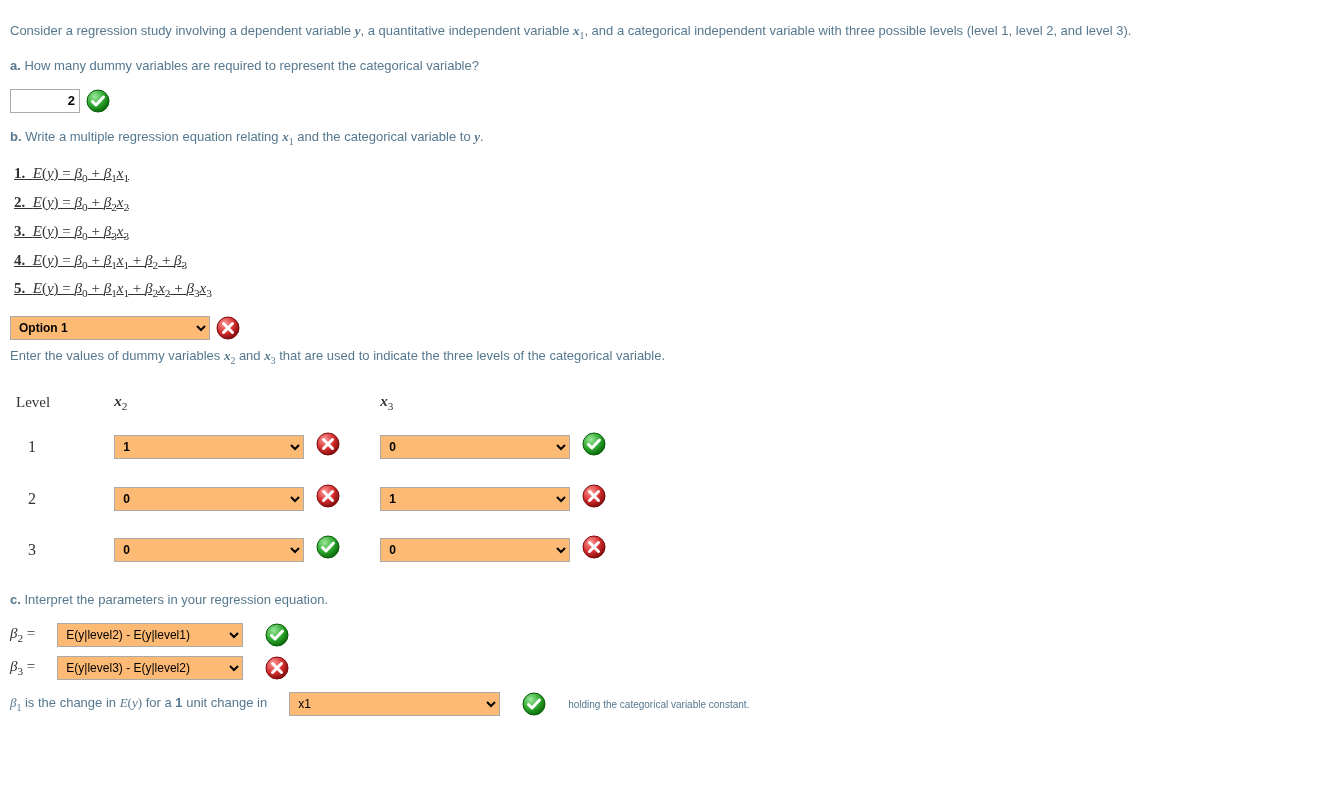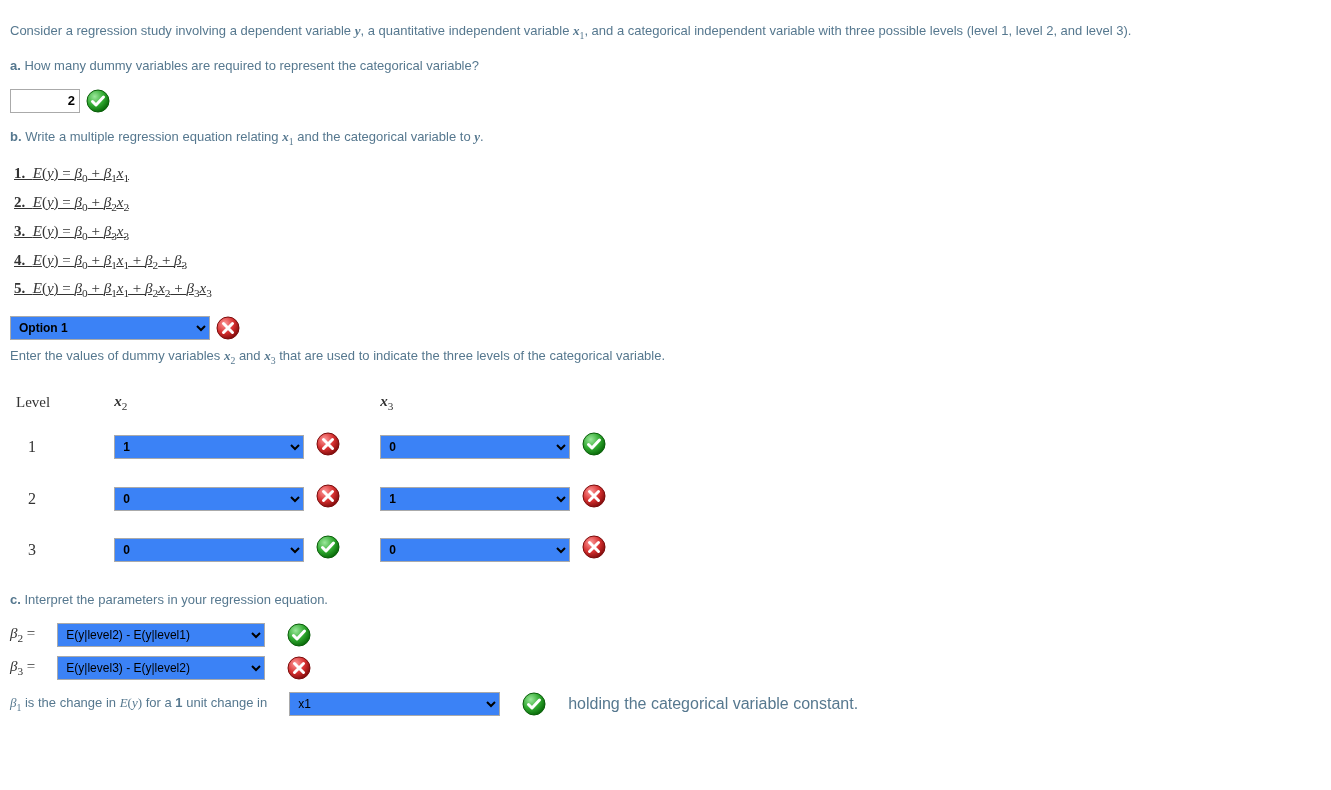--- a/index.html
+++ b/index.html
@@ -24,25 +24,25 @@
     font-size: 13px;
     font-weight: bold;
     text-align: right;
   }
   select {
     border: 1px solid #aaa;
     font-size: 12px;
     height: 24px;
     padding: 0 4px;
     font-weight: bold;
-    background: #3b82f6;
+    background: #fdba74;
   }
   .sel-wide { width: 200px; }
   .sel-med { width: 190px; }
-  .sel-narrow { width: 208px; }
+  .sel-narrow { width: 186px; }
   .feedback-row { display: inline-flex; align-items: center; gap: 6px; }
   .mark-icon { width: 24px; height: 24px; display: inline-flex; align-items: center; justify-content: center; }
   .equations { margin: 10px 0 14px 4px; }
   .equations li { margin: 4px 0; font-family: Georgia, 'Times New Roman', serif; font-size: 15px; text-decoration: underline; }
   ol.equations { list-style-position: inside; padding-left: 0; }
   .equations li::marker { font-weight: bold; }
   .level-table { margin: 8px 0 10px 2px; }
   .level-table th { text-align: left; font-weight: normal; padding: 6px 60px 6px 2px; font-family: Georgia, 'Times New Roman', serif; font-size: 15px; }
   .level-table td { padding: 10px 8px 10px 2px; vertical-align: middle; }
   .level-table .lvl { font-family: Georgia, 'Times New Roman', serif; font-size: 16px; padding-right: 18px; padding-left: 14px; }
@@ -212,17 +212,17 @@
 <div class="interp-row beta1-line">
   <span class="prompt-text" style="font-family:Verdana,Arial,sans-serif;font-size:13px">
     <span class="math"><span class="mi">β</span><span class="sub">1</span></span> is the change in <span class="math"><span class="mi">E</span>(<span class="mi">y</span>)</span> for a <b>1</b> unit change in
   </span>
   <select style="width:211px;font-weight:normal"><option>x1</option></select>
   <span class="mark-icon">
       <svg width="24" height="24">
         <use href="#check"></use>
       </svg>
     </span>
-  <span class="prompt-text" style="font-family:Verdana,Arial,sans-serif;font-size:16px">holding the categorical variable constant.</span>
+  <span class="prompt-text" style="font-family:Verdana,Arial,sans-serif;font-size:10px">holding the categorical variable constant.</span>
 </div>
 
 
 
 
 </body></html>

